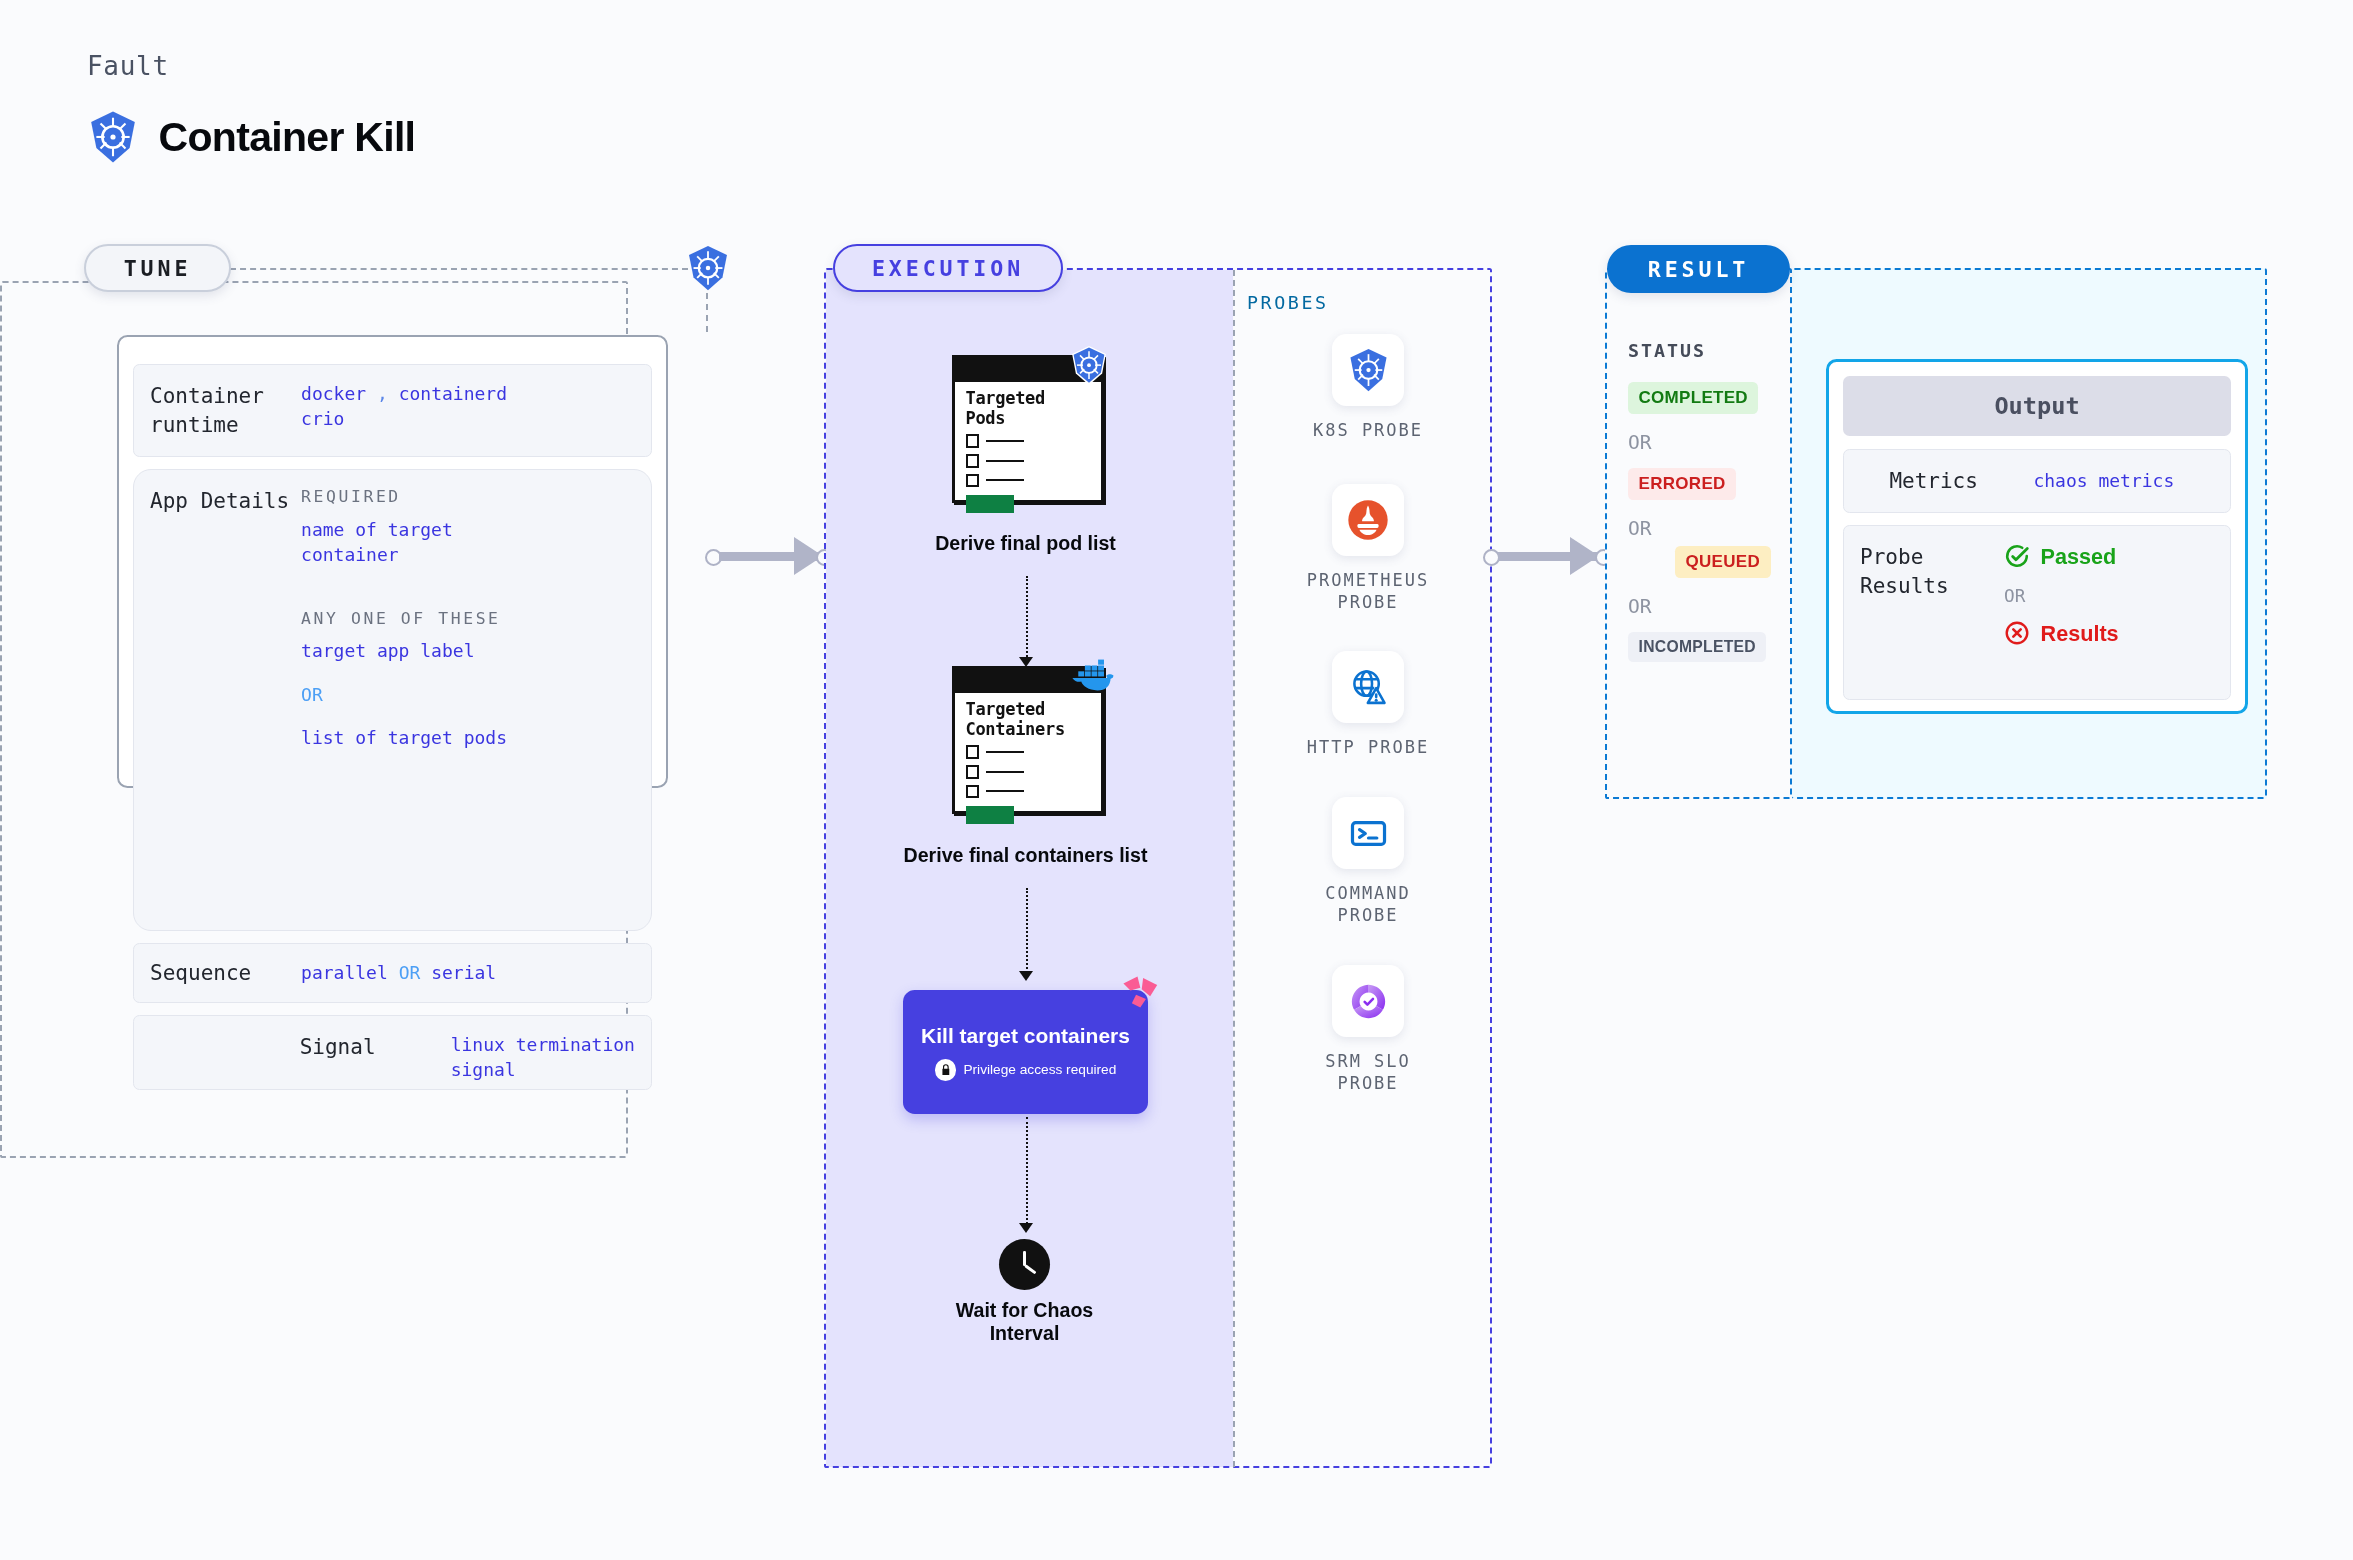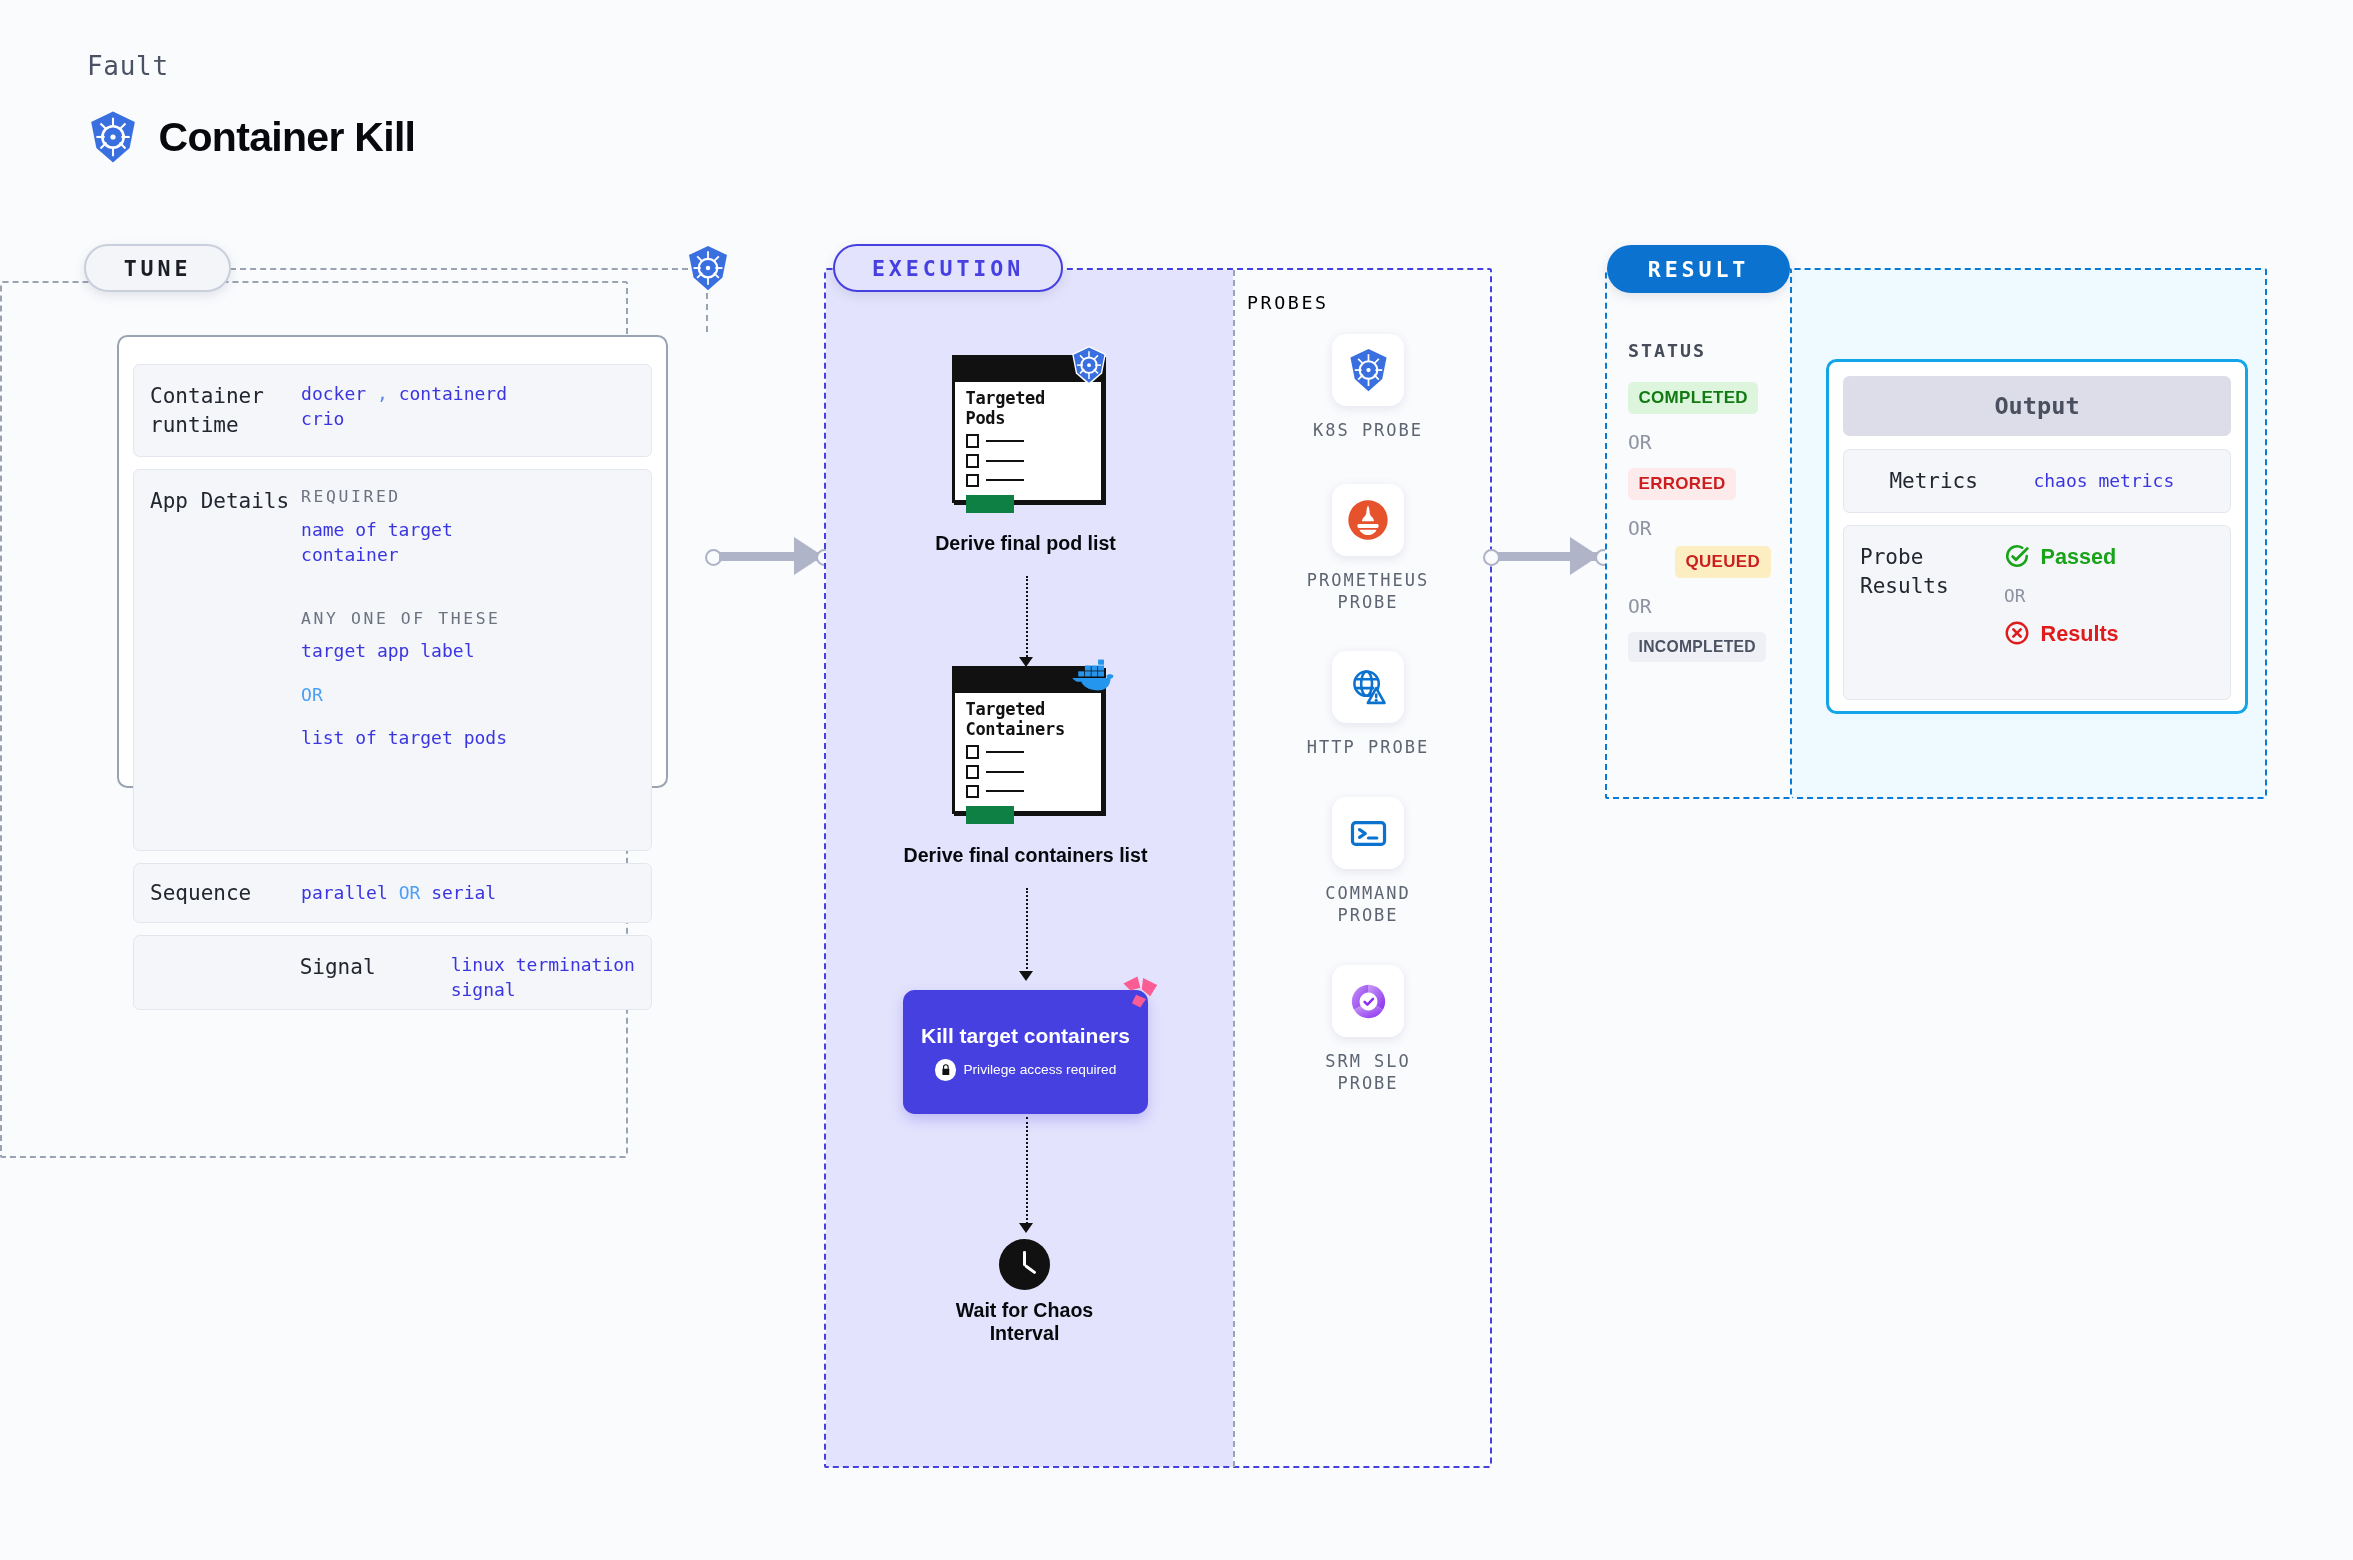--- a/index.html
+++ b/index.html
@@ -79,21 +79,21 @@
     position:absolute; left:824px; top:268px; width:668px; height:1200px;
     border:2.6px dashed #4640e0; border-radius:2.6px;
   }
   #probes-divider {
     position:absolute; left:1233px; top:270px; width:0; height:1197px;
     border-left:2px dashed #9aa3b2;
   }
   #probes-label {
     position:absolute; left:1247px; top:292px;
     font-family:"DejaVu Sans Mono","Liberation Mono",monospace;
-    font-size:18.3px; color:#000000; letter-spacing:2.6px;
+    font-size:18.3px; color:#0369a1; letter-spacing:2.6px;
   }
 
   
   .note {
     position:absolute; width:152px; height:148px;
     background:#fff; border:3.3px solid #111; box-shadow:2px 2px 0 #111;
   }
   .note .bar { height:23.6px; background:#111; }
   .note .body { padding:7.9px 10.5px 0 10.5px; }
   .note .ttl {
@@ -246,21 +246,21 @@
 <div id="tune-card">
   <div style="padding:14.4px;">
 
     <div class="row-card" style="margin-top:13px; height:93px;">
       <div class="row-key mono">Container<br>runtime</div>
       <div class="row-val mono">
         <span>docker</span><span class="comma"> , </span><span>containerd</span><br><span>crio</span>
       </div>
     </div>
 
-    <div class="row-card" style="margin-top:11.8px; height:382px;">
+    <div class="row-card" style="margin-top:11.8px; height:462px;border-radius:18px;">
       <div class="row-key mono">App Details</div>
       <div style="flex:1;">
         <div class="grp-label">REQUIRED</div>
         <div class="row-val mono">name of target<br>container</div>
         <div class="grp-label" style="margin-top:41px;">ANY ONE OF THESE</div>
         <div class="row-val mono" style="margin-bottom:18.3px;">target app label</div>
         <div class="row-val mono or-blue" style="margin-bottom:18.3px;">OR</div>
         <div class="row-val mono">list of target pods</div>
       </div>
     </div>

